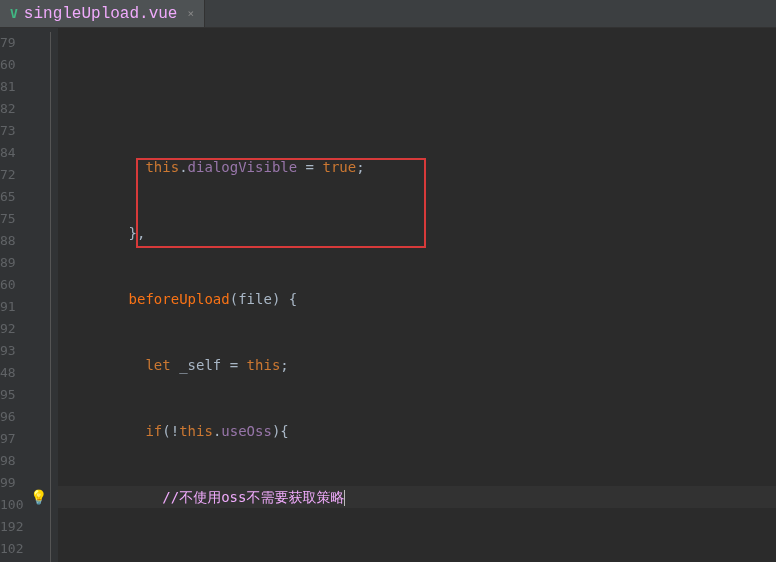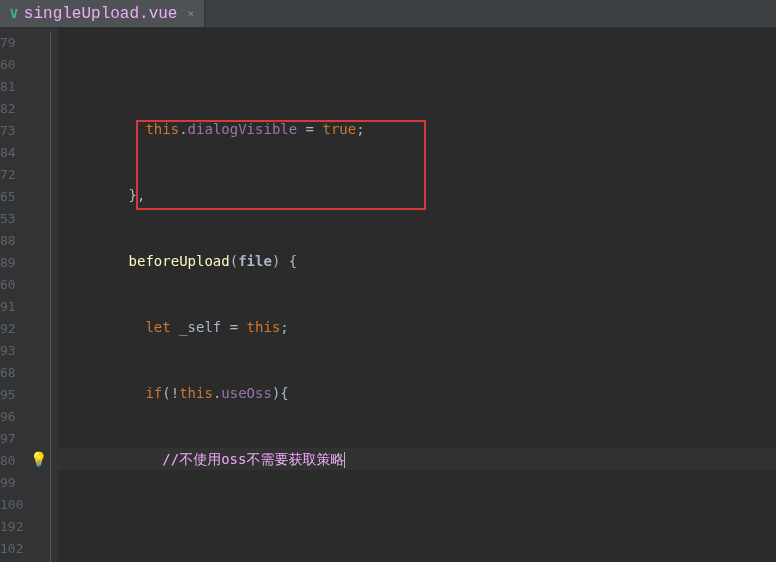--- a/index.html
+++ b/index.html
@@ -55,27 +55,28 @@
   background: #555;
   top: 4px;
   bottom: 0;
 }
 .code-area {
   flex: 1;
   padding-top: 2px;
   line-height: 22px;
   position: relative;
   white-space: pre;
+  margin-top: 38px;
 }
 .code-line { height: 22px; padding-left: 20px; }
 .highlight-line { background: #323232; }
 .kw { color: #cc7832; }
 .comment { color: #f0abfc; }
-.method { color: #fef9c3; }
-.param { color: #a9b7c6; font-weight: bold; }
+.method { color: #f97316; }
+.param { color: #a9b7c6; }
 .prop { color: #9876aa; }
 .bulb {
   position: absolute;
   left: -28px;
   color: #f0a732;
   font-size: 14px;
 }
 .red-box {
   position: absolute;
   border: 2px solid #d73a3a;
@@ -104,32 +105,32 @@
   <div class="gutter">
     <div class="fold-line"></div>
     <div>79</div>
     <div>60</div>
     <div>81</div>
     <div>82</div>
     <div>73</div>
     <div>84</div>
     <div>72</div>
     <div>65</div>
-    <div>53</div>
+    <div>75</div>
     <div>88</div>
     <div>89</div>
     <div>60</div>
     <div>91</div>
     <div>92</div>
     <div>93</div>
-    <div>68</div>
+    <div>48</div>
     <div>95</div>
     <div>96</div>
     <div>97</div>
-    <div>80</div>
+    <div>98</div>
     <div>99</div>
     <div>100</div>
     <div>192</div>
     <div>102</div>
   </div>
 
   <div class="code-area">
     <div class="red-box" style="left:78px; top:92px; width:290px; height:90px;"></div>
 
     <div class="code-line"><span>        </span><span class="kw">this</span><span>.</span><span class="prop">dialogVisible</span><span> = </span><span class="kw">true</span><span>;</span></div>

